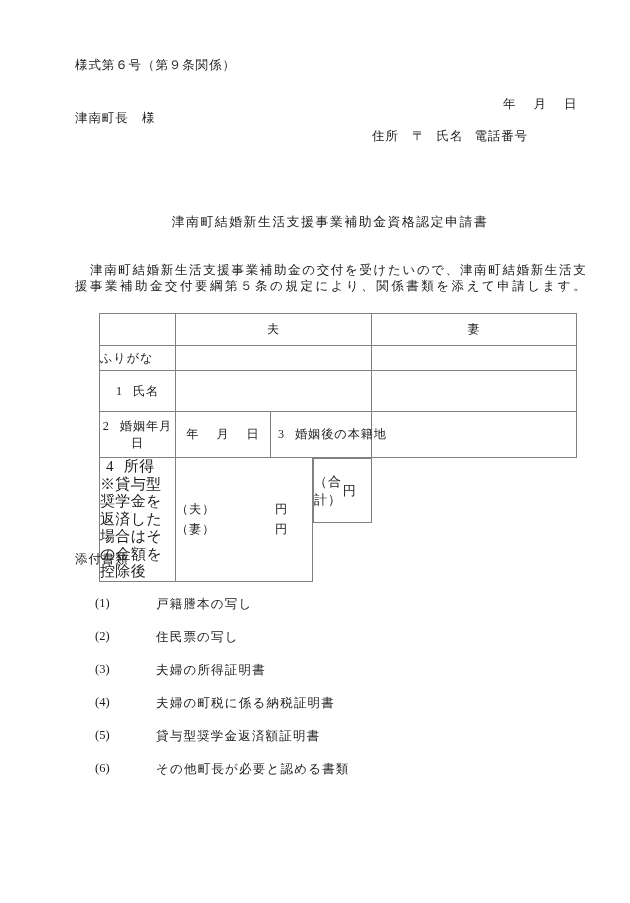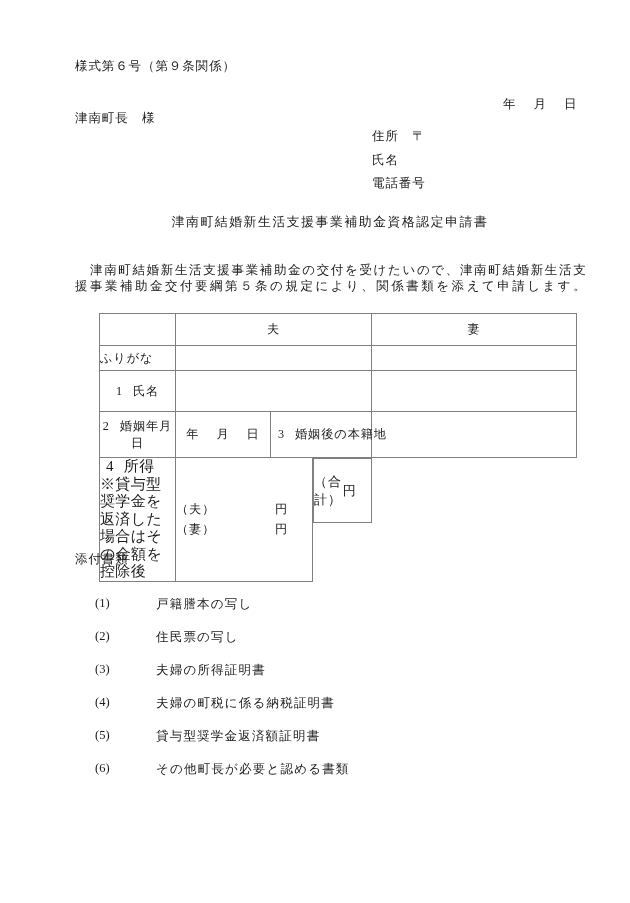--- a/index.html
+++ b/index.html
@@ -29,41 +29,43 @@
     white-space: pre;
     font-size: 12.5px;
     letter-spacing: 0.9px;
     line-height: 1.0;
   }
 
   
   #form-number {
     left: 75px;
     top: 60px;
+    font-family: Liberation Mono, monospace;
   }
   #date-line {
     left: 487px;
     top: 85px;
     letter-spacing: 0.9px;
   }
   #date-line .seg { margin-right: 17px; }
   #date-line .seg:last-child { margin-right: 0; }
 
   #addressee {
     left: 75px;
     top: 112px;
   }
 
   #applicant-block {
     position: absolute;
     left: 372px;
     top: 130px;
     display: flex;
-    flex-direction: column;
+    flex-direction: row;
     gap: 11px;
+    align-items: center;
   }
   #applicant-block .t {
     position: static;
   }
 
   
   #doc-title {
     position: absolute;
     left: 0;
     right: 16px;

